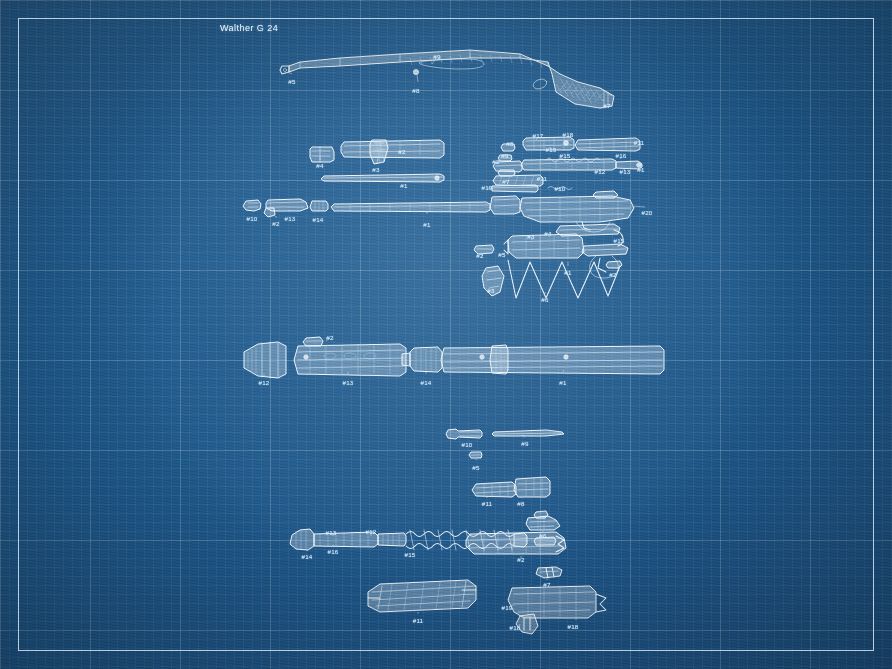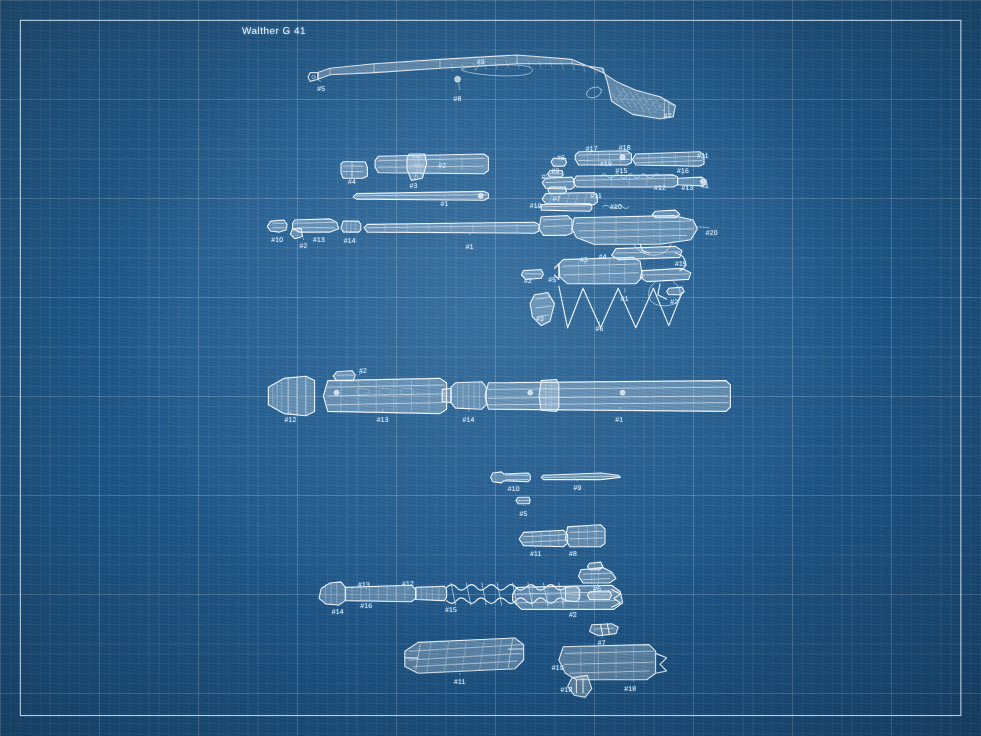--- a/index.html
+++ b/index.html
@@ -421,21 +421,21 @@
       </g>
 
     </svg>
   </div>
 
   <div id="paper-texture"></div>
   <div id="glow"></div>
 
   <div id="border-frame"></div>
 
-  <div id="sheet-title">Walther G 41</div>
+  <div id="sheet-title">Walther G 24</div>
 
   <div id="label-layer">
       <div class="part-label" style="left: 437px; top: 53px;">#9</div>
       <div class="part-label" style="left: 416px; top: 87px;">#8</div>
       <div class="part-label" style="left: 292px; top: 78px;">#5</div>
       <div class="part-label" style="left: 607px; top: 102px;">#7</div>
       <div class="part-label" style="left: 320px; top: 162px;">#4</div>
       <div class="part-label" style="left: 376px; top: 166px;">#3</div>
       <div class="part-label" style="left: 402px; top: 148px;">#2</div>
       <div class="part-label" style="left: 404px; top: 182px;">#1</div>

